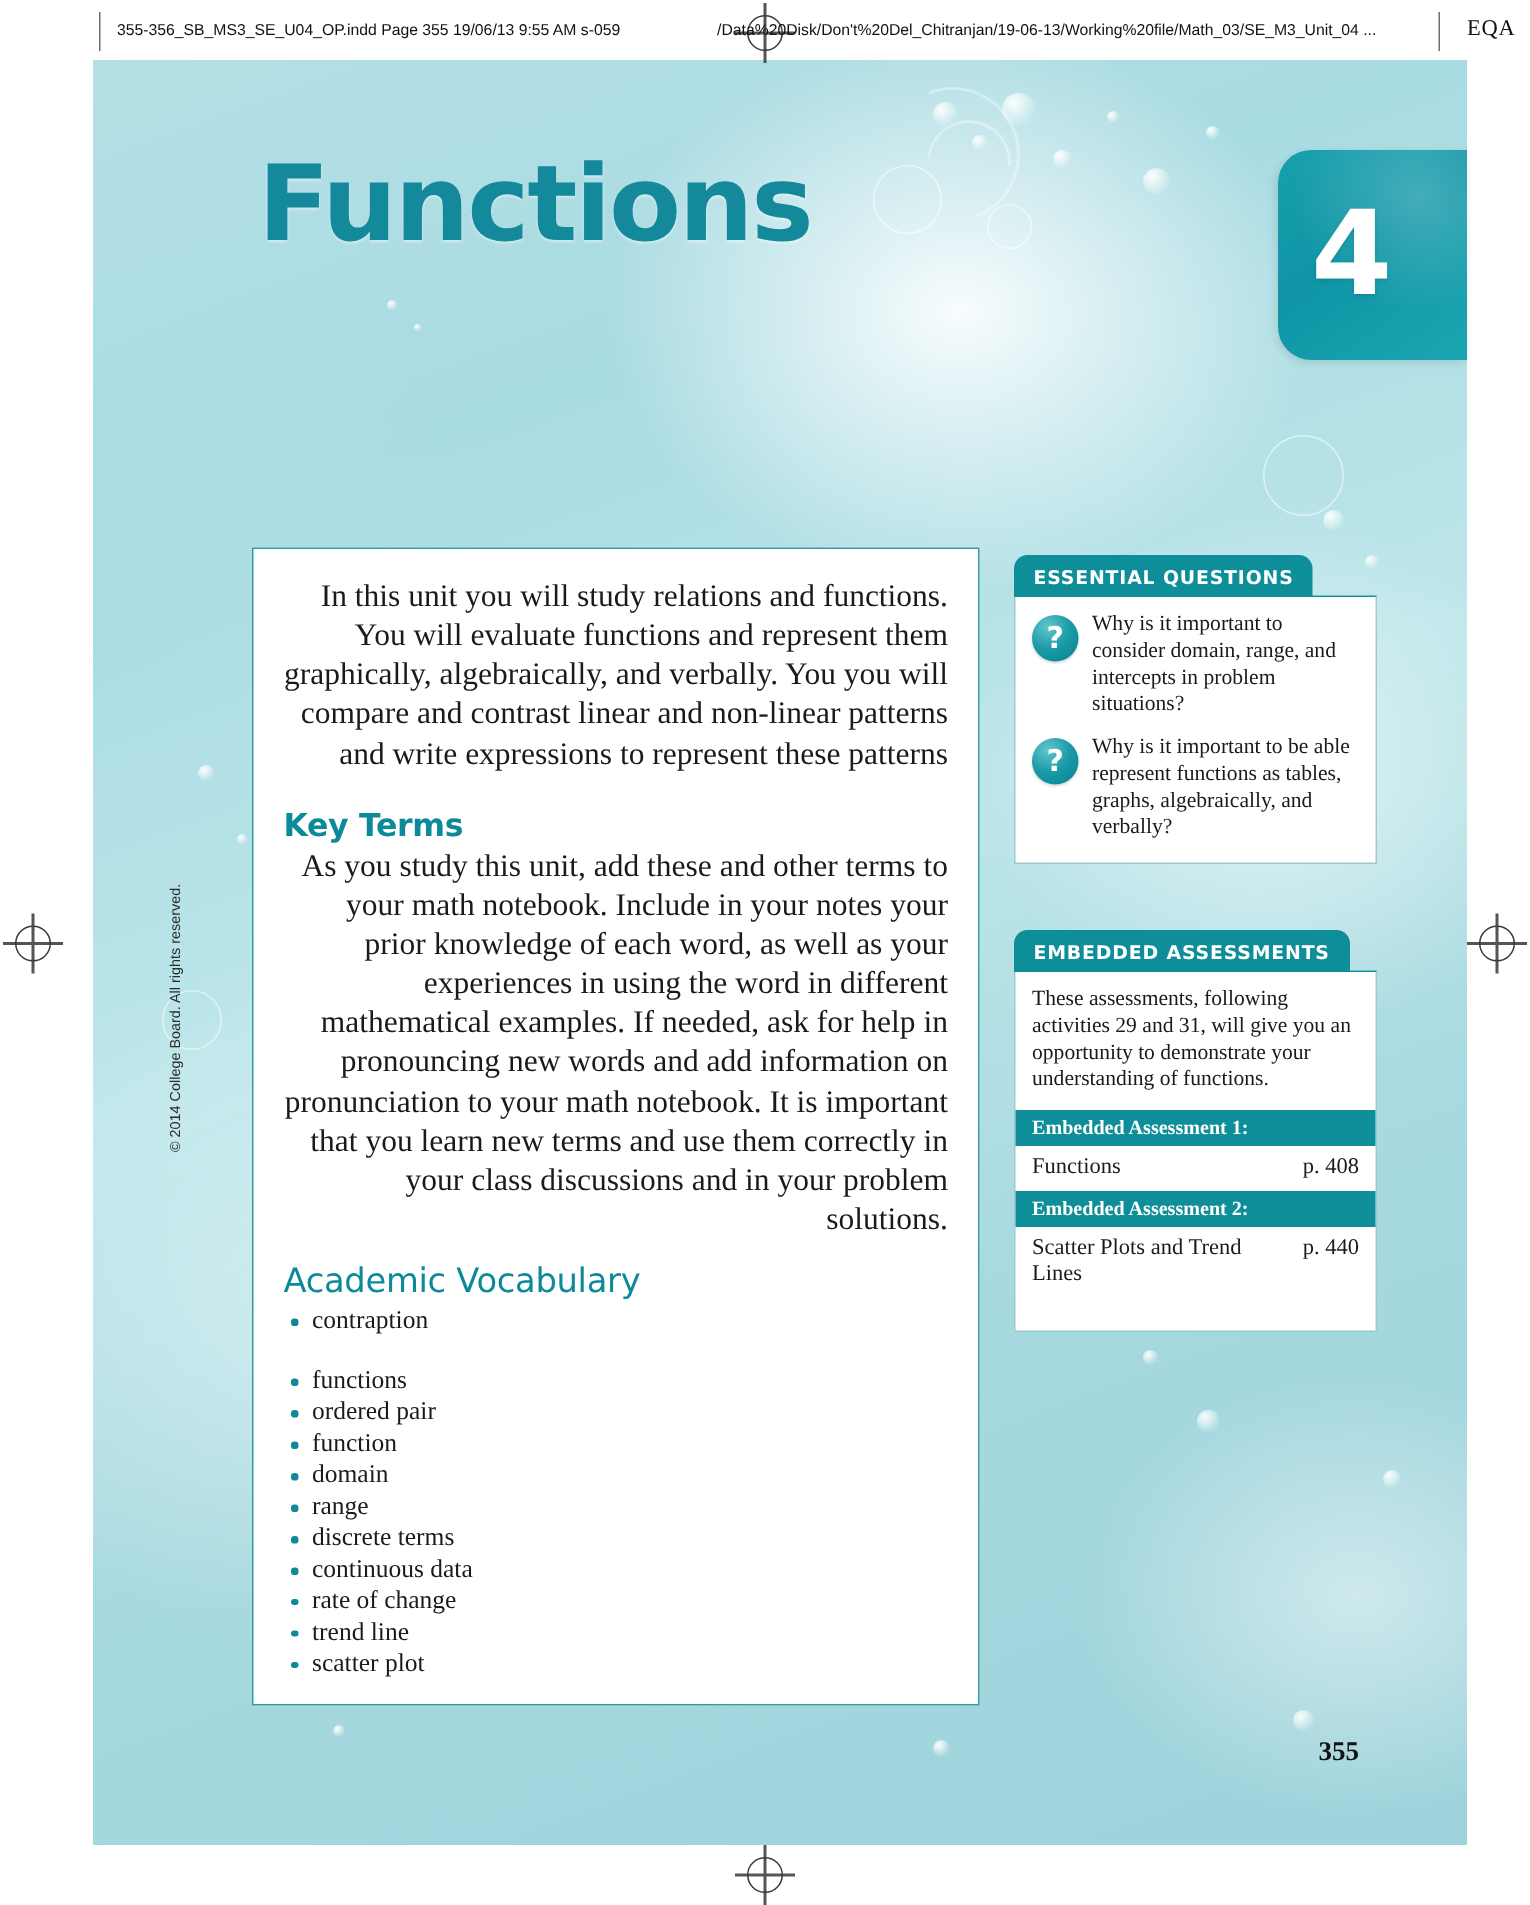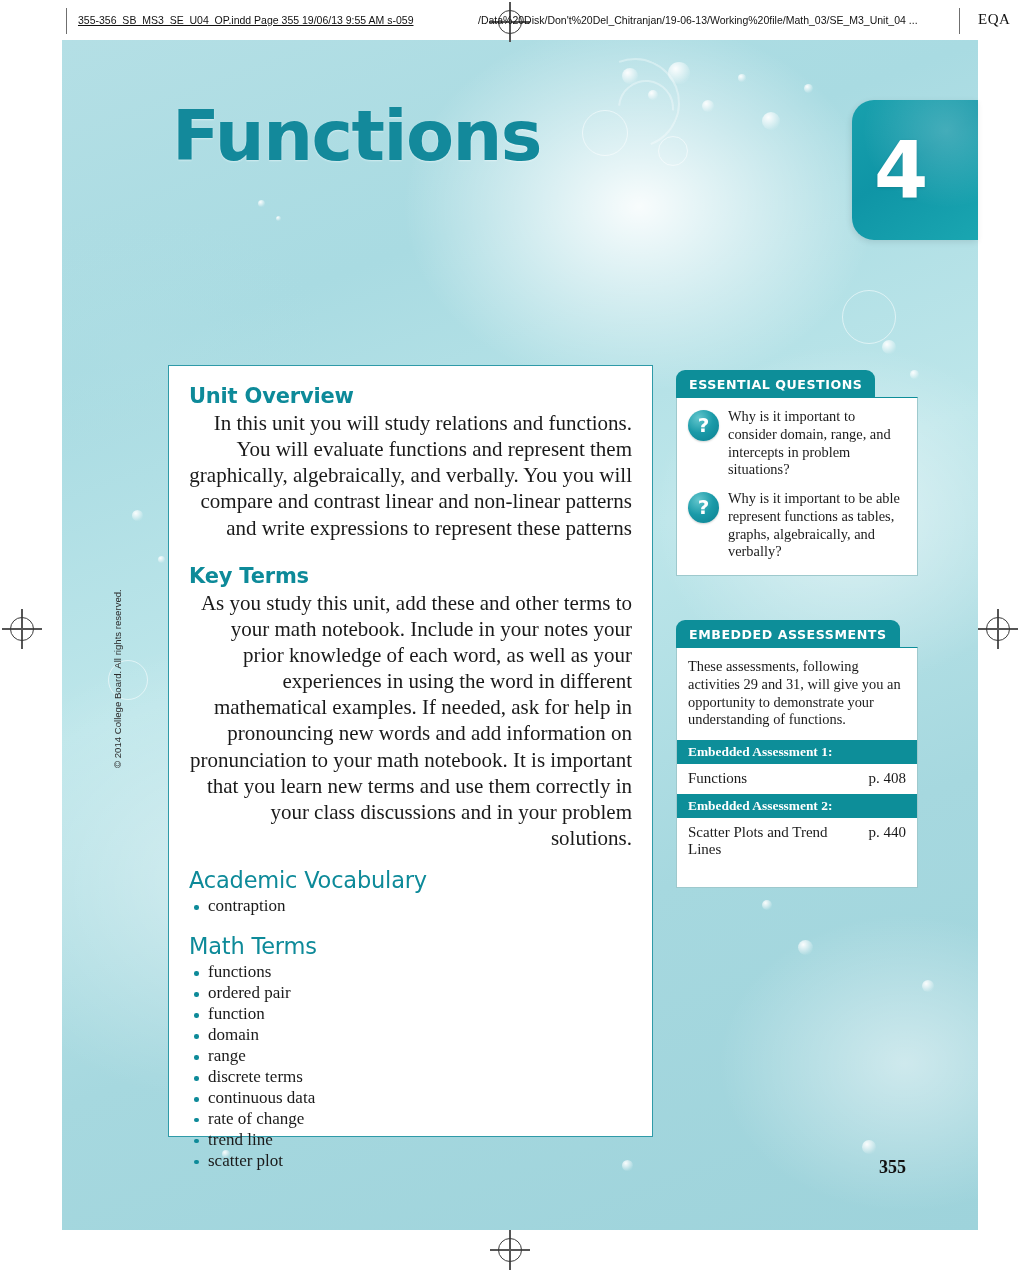--- a/index.html
+++ b/index.html
@@ -304,21 +304,21 @@
 </style>
 </head>
 <body>
 
 <div id="page">
 
   <div class="slug">
     <div class="rule-left"></div>
     <div class="rule-right"></div>
   </div>
-  <div class="slug-filename" style="position:absolute;left:78px;top:14px;font-family:'Liberation Sans',sans-serif;font-size:10.5px;color:#111;z-index:31;white-space:nowrap;text-decoration:underline;">355-356_SB_MS3_SE_U04_OP.indd Page 355  19/06/13  9:55 AM s-059</div>
+  <div class="slug-filename" style="position:absolute;left:78px;top:14px;font-family:'Liberation Sans',sans-serif;font-size:10.5px;color:#111;z-index:31;white-space:nowrap;">355-356_SB_MS3_SE_U04_OP.indd Page 355  19/06/13  9:55 AM s-059</div>
   <div class="slug-path" style="position:absolute;left:478px;top:14px;font-family:'Liberation Sans',sans-serif;font-size:10.5px;color:#111;z-index:31;white-space:nowrap;text-align:center;">/Data%20Disk/Don't%20Del_Chitranjan/19-06-13/Working%20file/Math_03/SE_M3_Unit_04 ...</div>
   <div class="slug-eqa" style="position:absolute;left:978px;top:11px;z-index:31;">EQA</div>
 
   <div class="regmark" style="left:2px;top:609px;">
     <div class="h"></div>
     <div class="v"></div>
     <div class="c"></div>
   </div>
   <div class="regmark" style="left:978px;top:609px;">
     <div class="h"></div>
@@ -372,38 +372,36 @@
     <div class="bub" style="left:800px;top:1100px;width:14px;height:14px;"></div>
   </div>
 
   <div class="unit-title">Functions</div>
   <div class="unit-badge">
     <span>4</span>
   </div>
 
   <div class="panel">
 
-    <h2 class="section">Unit Overview</h2>
     <p class="body">In this unit you will study relations and functions. You will evaluate functions and represent them graphically, algebraically, and verbally. You you will compare and contrast linear and non-linear patterns and write expressions to represent these patterns</p>
 
     <div class="gap-lg"></div>
 
     <h2 class="section">Key Terms</h2>
     <p class="body">As you study this unit, add these and other terms to your math notebook. Include in your notes your prior knowledge of each word, as well as your experiences in using the word in different mathematical examples. If needed, ask for help in pronouncing new words and add information on pronunciation to your math notebook. It is important that you learn new terms and use them correctly in your class discussions and in your problem solutions.</p>
 
     <div class="gap-md"></div>
 
     <h2 class="section light">Academic Vocabulary</h2>
     <ul class="terms">
       <li>contraption</li>
     </ul>
 
     <div class="gap-md"></div>
 
-    <h2 class="section light">Math Terms</h2>
     <ul class="terms">
       <li>functions</li>
       <li>ordered pair</li>
       <li>function</li>
       <li>domain</li>
       <li>range</li>
       <li>discrete terms</li>
       <li>continuous data</li>
       <li>rate of change</li>
       <li>trend line</li>

